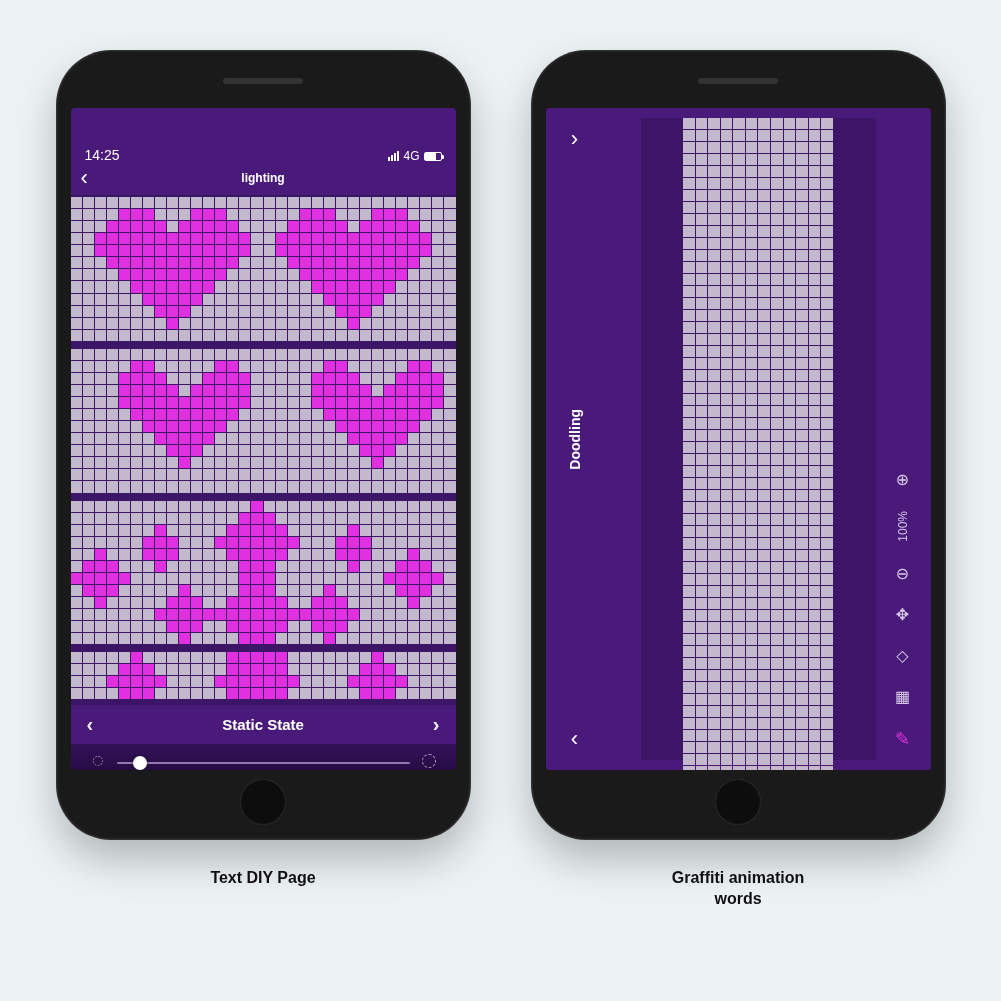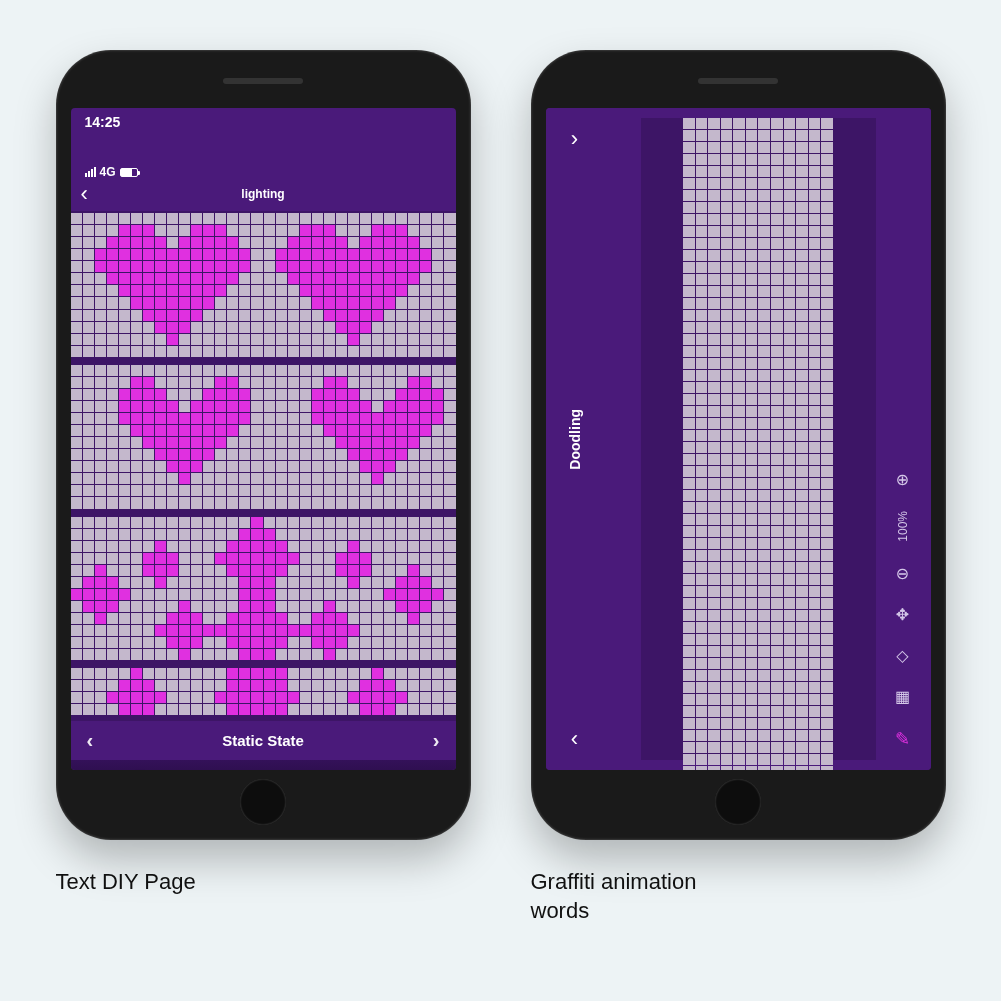--- a/index.html
+++ b/index.html
@@ -56,21 +56,21 @@
     left: 15px;
     right: 15px;
     bottom: 70px;
     background: #4a1a7a;
     border-radius: 4px;
     overflow: hidden;
     color: #fff;
   }
 
   
-  .status-bar { display:flex; justify-content:space-between; align-items:flex-start; padding: 6px 14px 2px; font-size: 14px; font-weight:700;flex-direction:column; }
+  .status-bar { display:flex; justify-content:space-between; align-items:flex-end; padding: 6px 14px 2px; font-size: 14px; font-weight:400; }
   .status-right { display:flex; gap:4px; align-items:center; font-size:12px;margin-top:35px; }
   .bars { display:inline-flex; align-items:flex-end; gap:1px; }
   .bars i { width:2px; background:#fff; display:block; }
   .bars i:nth-child(1){height:4px} .bars i:nth-child(2){height:6px} .bars i:nth-child(3){height:8px} .bars i:nth-child(4){height:10px}
   .batt { width:18px; height:9px; border:1px solid #fff; border-radius:2px; position:relative; }
   .batt::after{content:"";position:absolute;right:-3px;top:2px;width:2px;height:4px;background:#fff;border-radius:0 1px 1px 0;}
   .batt i{display:block;width:70%;height:100%;background:#fff;}
 
   .title-bar { position:relative; text-align:center; padding: 6px 0 10px; }
   .title-bar h1 { font-size: 12px; font-weight:600; }
@@ -104,21 +104,21 @@
   .p2-title { writing-mode: vertical-rl; transform: rotate(180deg); font-size:14px; font-weight:600; }
   .canvas-area { position:absolute; left:95px; right:55px; top:10px; bottom:10px; background:#3d1566; }
   .vgrid { position:absolute; left:50%; transform:translateX(-50%); top:0; bottom:0; width:150px; display:grid; grid-template-columns:repeat(12,1fr); grid-auto-rows:11px; gap:1px; }
   .vgrid div { background:#c4b8cc; }
   .toolbar { position:absolute; right:12px; top:0; bottom:0; width:32px; display:flex; flex-direction:column; align-items:center; justify-content:flex-end; gap:22px; padding-bottom:20px; color:#d4c7e8; }
   .zoom { writing-mode: vertical-rl; transform: rotate(180deg); font-size:12px; display:flex; align-items:center; gap:6px; }
   .tb-icon { font-size:16px; }
   .pen { color:#e030e0; font-size:18px; }
 
   .captions { display:flex; gap:60px; margin-top:28px; }
-  .caption { width:415px; font-weight:400; font-size:22px; color:#111; line-height:1.3; }
+  .caption { width:415px; text-align:center; font-weight:700; font-size:16px; color:#111; line-height:1.3; }
 </style>
 </head>
 <body>
 
 <div class="phones-row">
 
   <div class="phone">
     <div class="screen">
       <div class="status-bar">
         <span>14:25</span>

